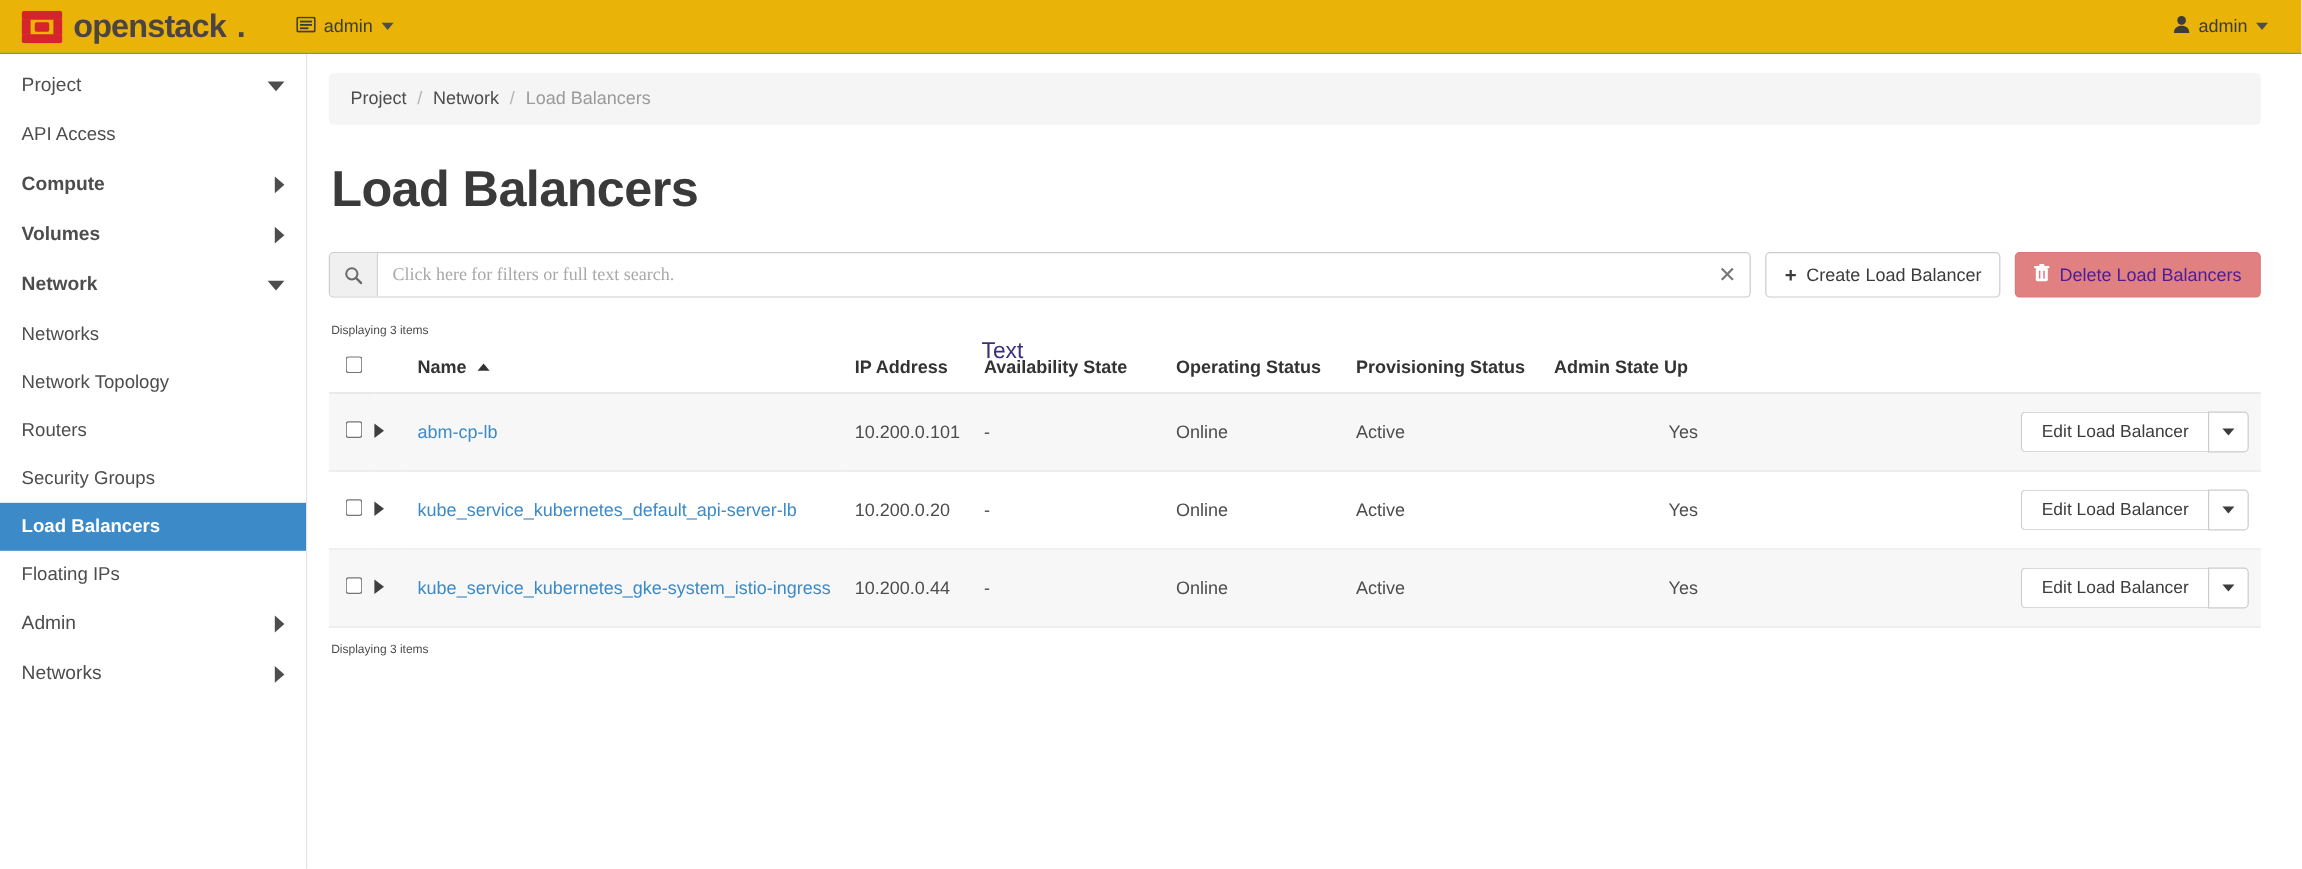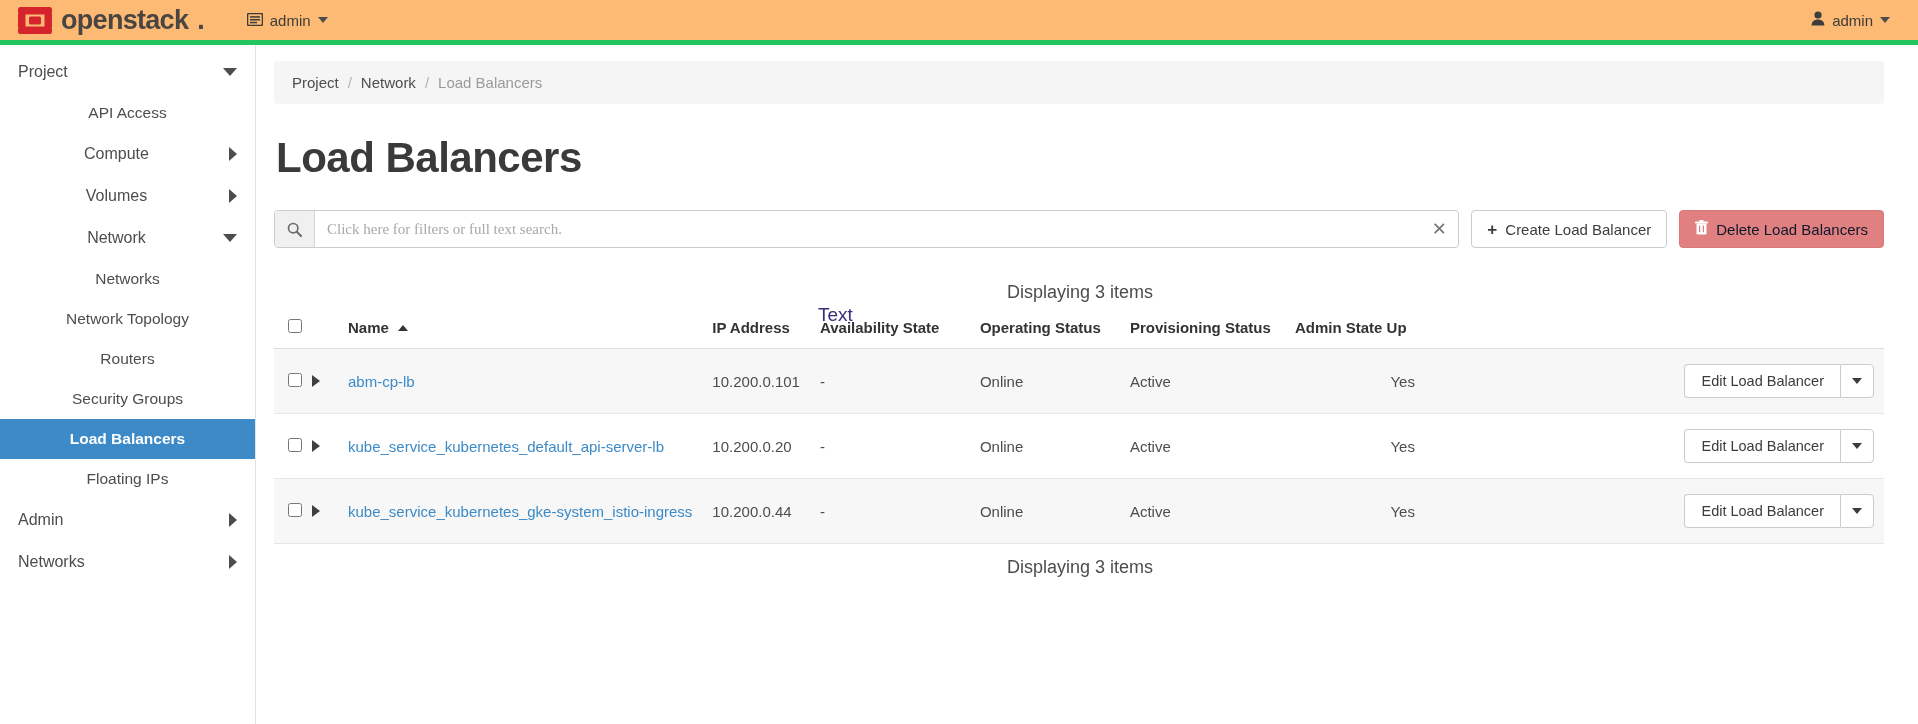--- a/index.html
+++ b/index.html
@@ -11,22 +11,22 @@
     font-family: "Liberation Sans", sans-serif;
     font-size: 15px;
     color: #4d4d4d;
     -webkit-font-smoothing: antialiased;
   }
 
   
   .topbar {
     position: relative;
     height: 45px;
-    background: #fdba74;
-    border-bottom: 5px solid #22c55e;
+    background: #eab308;
+    border-bottom: 1px solid #22c55e;
     display: flex;
     align-items: center;
     padding: 0 20px 0 18px;
   }
   .brand { display: flex; align-items: center; gap: 9px; margin-right: 34px; }
   .brand-mark {
     position: relative;
     width: 34px; height: 27px;
     flex: 0 0 auto;
   }
@@ -76,34 +76,35 @@
   .nav-top {
     display: flex; align-items: center;
     justify-content: space-between;
     padding: 12px 18px 12px 18px;
     font-size: 16px;
     color: #4d4d4d;
     cursor: pointer;
   }
   .nav-group {
     display: flex; align-items: center;
-    justify-content: center;
+    justify-content: flex-start;
     gap: 0;
     padding: 12px 18px 12px 18px;
     font-size: 16px;
     color: #4d4d4d;
     cursor: pointer;
     position: relative;
+    font-weight: bold;
   }
   .nav-group .lbl { text-align: right; }
   .nav-group .chev { position: absolute; right: 18px; }
   .nav-group.has-chev { padding-right: 40px; }
   .nav-leaf {
     display: block;
-    text-align: center;
+    text-align: left;
     padding: 11px 18px;
     font-size: 15.5px;
     color: #4d4d4d;
     cursor: pointer;
   }
   .nav-leaf.active {
     background: #3c8ac7;
     color: #ffffff;
     font-weight: bold;
   }
@@ -195,28 +196,27 @@
     white-space: nowrap;
   }
   .btn-default {
     background: #ffffff;
     border: 1px solid #cccccc;
     color: #3c3c3c;
   }
   .btn-danger {
     background: #e08080;
     border: 1px solid #d97a7a;
-    color: #0f172a;
+    color: #4c1d95;
   }
 
   .count-line {
-    font-size: 18px;
-    color: #4d4d4d;
-    margin: 34px 0 0 2px;
-    text-align: center;
+    font-size: 10px;
+    color: #4d4d4d;
+    margin: 22px 0 0 2px;
   }
   .count-line.bottom { margin-top: 13px; }
 
   
   table.lb {
     width: 100%;
     border-collapse: collapse;
     margin-top: 8px;
     font-size: 15px;
   }

